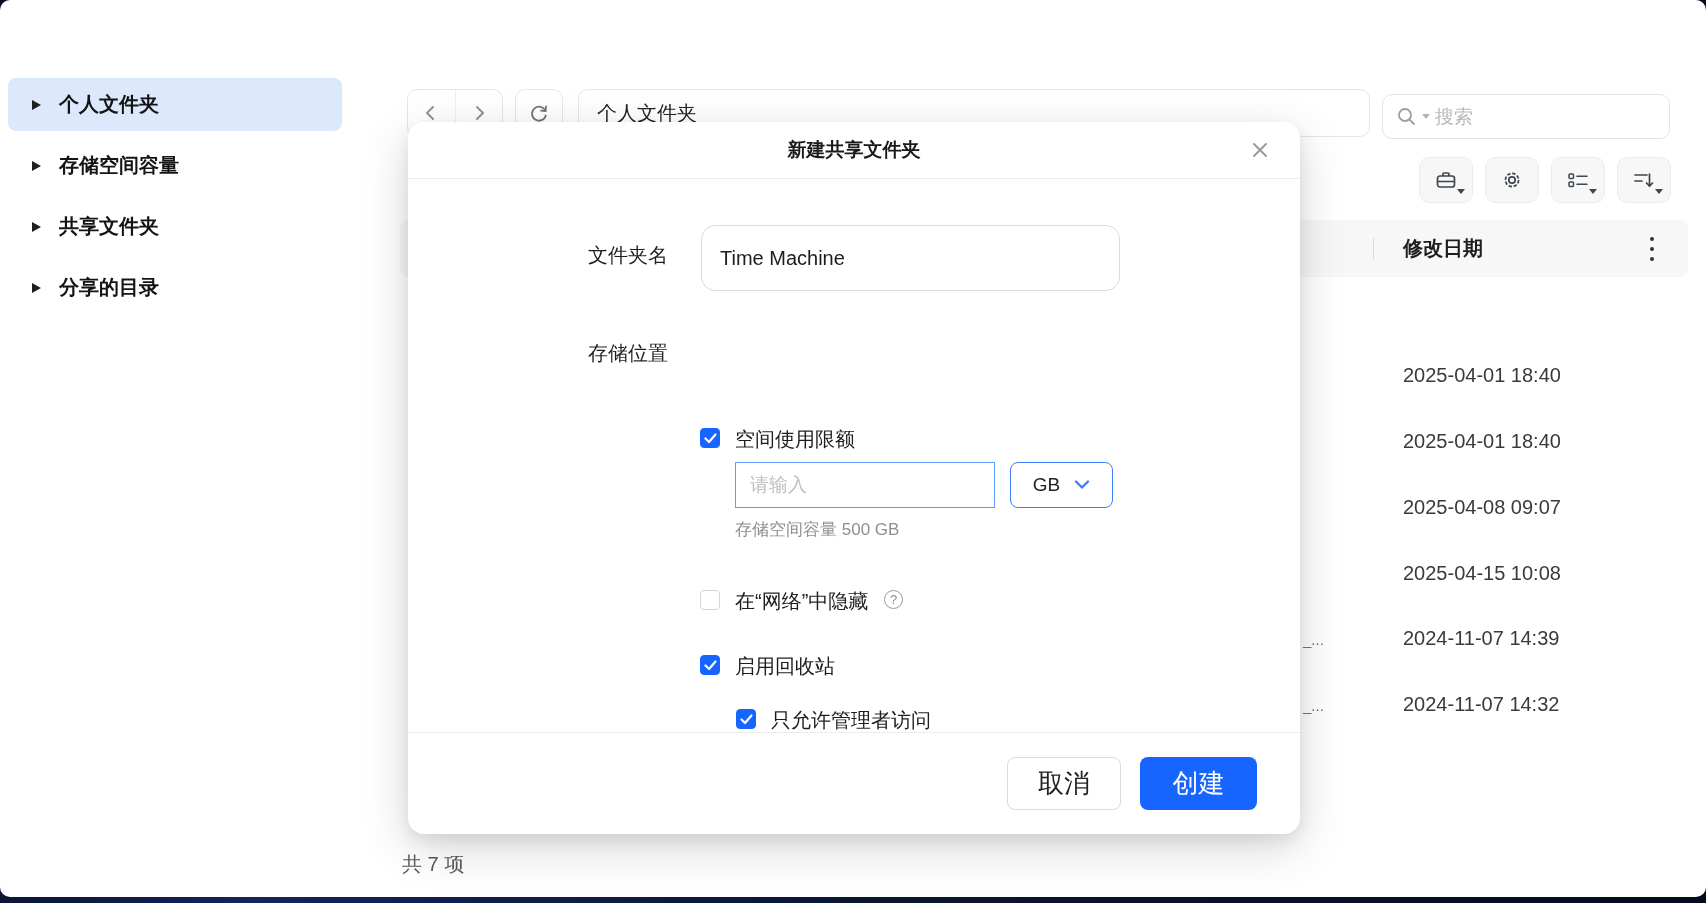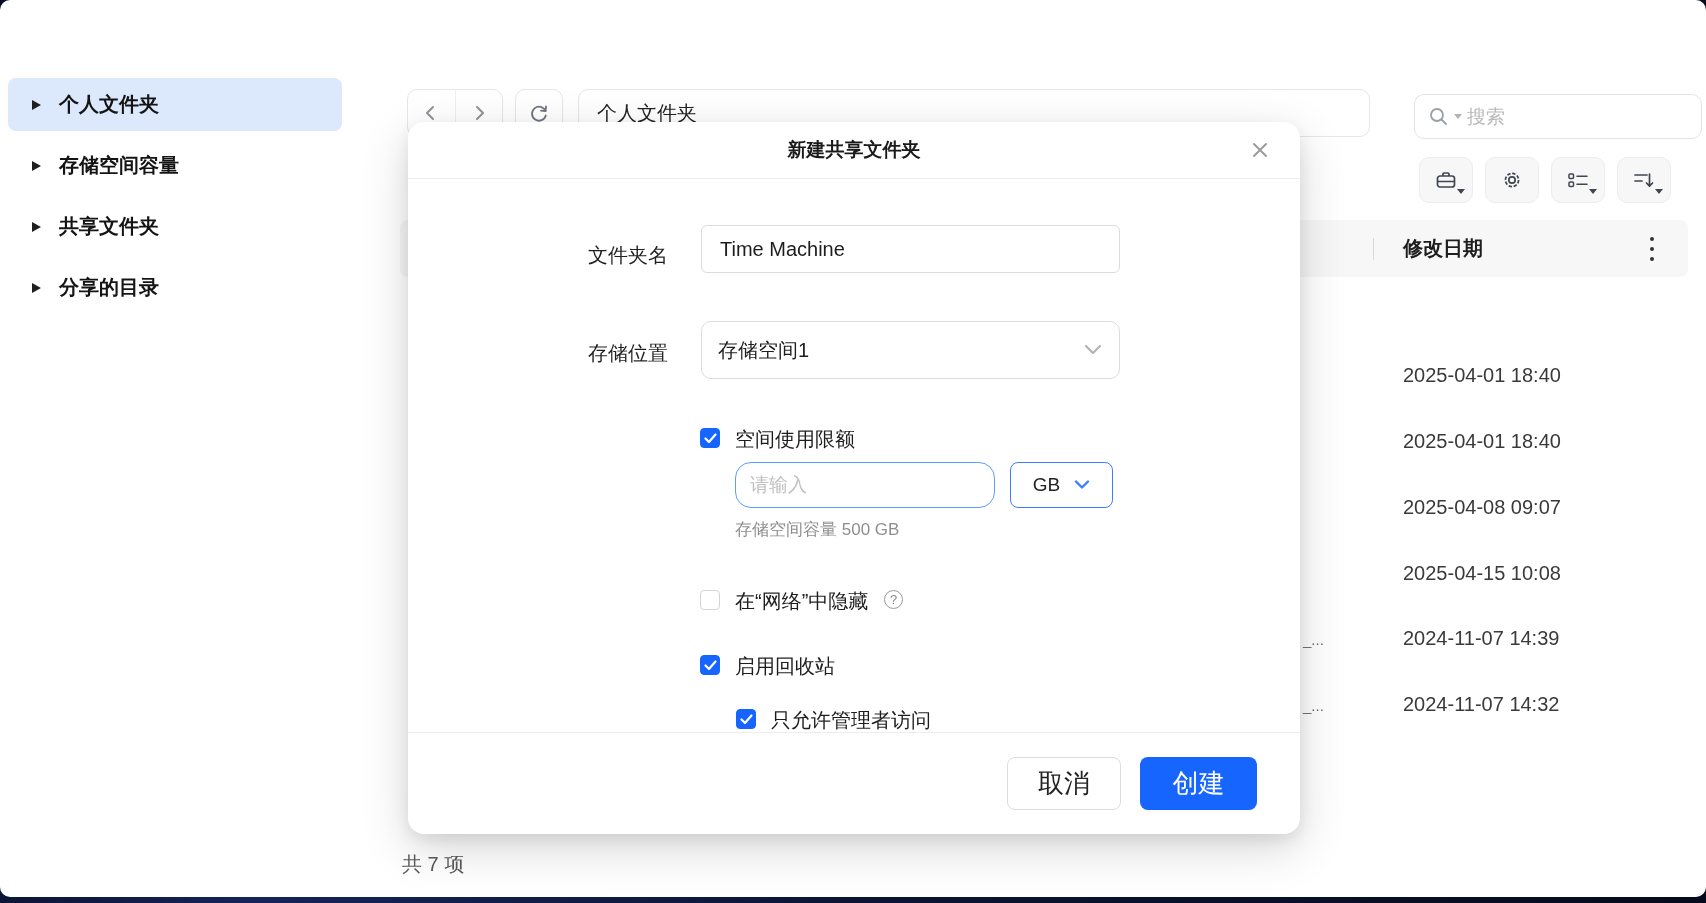--- a/index.html
+++ b/index.html
@@ -46,21 +46,21 @@
   .tool-sq { position:absolute; left:515px; top:89px; width:48px; height:48px;
     border:1px solid #e6e6e6; border-radius:10px; background:#fff;
     display:flex; align-items:center; justify-content:center; }
   .breadcrumb { position:absolute; left:578px; top:89px; width:792px; height:48px;
     border:1px solid #e6e6e6; border-radius:10px; background:#fff;
     display:flex; align-items:center; padding-left:18px; }
   .breadcrumb span { font-size:20px; color:#232323; }
   
   .searchbox { position:absolute; left:1382px; top:94px; width:288px; height:45px;
     border:1px solid #e3e3e3; border-radius:10px; background:#fff;
-    display:flex; align-items:center; padding-left:13px; gap:5px;margin-left:32px; }
+    display:flex; align-items:center; padding-left:13px; gap:5px; }
   .searchbox input { border:none; outline:none; font-size:19px; color:#333; width:180px;
     font-family:inherit; }
   .searchbox input::placeholder { color:#b9b9b9; }
   .mini-caret { width:0; height:0; border-top:5px solid #8f959d;
     border-left:4px solid transparent; border-right:4px solid transparent; }
   .actions { position:absolute; left:1419px; top:157px; display:flex; gap:12px; }
   .act-btn { width:54px; height:46px; background:#f7f7f8; border:1px solid #ececec;
     border-radius:10px; position:relative; display:flex; align-items:center; justify-content:center; }
   .act-btn .corner-caret { position:absolute; right:7px; bottom:8px; width:0; height:0;
     border-top:5px solid #3f4650; border-left:4px solid transparent; border-right:4px solid transparent; }
@@ -80,33 +80,33 @@
   
   .modal { position:absolute; left:408px; top:122px; width:892px; height:712px;
     background:#fff; border-radius:16px; z-index:10;
     box-shadow:0 6px 16px rgba(0,0,0,.08), 0 14px 48px rgba(0,0,0,.16); }
   .modal-header { position:absolute; left:0; top:0; width:100%; height:57px;
     display:flex; align-items:center; justify-content:center; border-bottom:1px solid #ededed;text-align:right; }
   .modal-title { font-size:19px; font-weight:bold; color:#1a1a1a; }
   .modal-close { position:absolute; right:26px; top:14px; width:28px; height:28px;
     display:flex; align-items:center; justify-content:center; cursor:pointer; }
   .m-label { position:absolute; font-size:20px; color:#1f1f1f; width:160px; text-align:right; }
-  .txt-input { position:absolute; height:48px; border:1px solid #dcdcdc; border-radius:6px;
+  .txt-input { position:absolute; height:66px; border:1px solid #dcdcdc; border-radius:14px;
     font-size:20px; color:#1d1d1d; padding:5px 18px; font-family:inherit; outline:none; background:#fff; }
   .select-box { position:absolute; height:58px; border:1px solid #dcdcdc; border-radius:10px;
     background:#fff; display:flex; align-items:center; padding:0 16px; }
   .select-box .sel-text { font-size:20px; color:#1d1d1d; flex:1; }
   .cb { position:absolute; width:20px; height:20px; border-radius:4px; border:1.5px solid #d4d4d4;
     background:#fff; display:flex; align-items:center; justify-content:center; cursor:pointer; }
   .cb svg { display:none; }
   .cb.checked { background:#1765ff; border-color:#1765ff; }
   .cb.checked svg { display:block; }
   .cb-label { position:absolute; font-size:20px; color:#1d1d1d; }
   .quota-input { position:absolute; left:327px; top:340px; width:260px; height:46px;
-    border:1px solid #5c9cff; border-radius:16px; font-size:19px; color:#333; padding:0 14px;
+    border:1px solid #5c9cff; border-radius:0; font-size:19px; color:#333; padding:0 14px;
     outline:none; font-family:inherit; }
   .quota-input::placeholder { color:#c0c0c0; }
   .unit-box { position:absolute; left:602px; top:340px; width:103px; height:46px;
     border:1px solid #3d7eff; border-radius:8px; display:flex; align-items:center;
     justify-content:center; gap:14px; background:#fff; cursor:pointer; }
   .unit-box .unit-text { font-size:19px; color:#222; }
   .hint { position:absolute; left:327px; top:396px; font-size:17px; color:#8e8e8e; }
   .help-icon { position:absolute; left:476px; top:468px; width:19px; height:19px; border-radius:50%;
     border:1.5px solid #9a9a9a; color:#8b8b8b; font-size:13px; display:flex;
     align-items:center; justify-content:center; }
@@ -248,26 +248,20 @@
         <svg width="20" height="20" viewBox="0 0 20 20">
             <path d="M4 4 L16 16 M16 4 L4 16" stroke="#9b9b9b" stroke-width="2" stroke-linecap="round" fill="none"></path>
           </svg>
       </div>
     </div>
 
     <div class="m-label" style="left:100px; top:120px;">文件夹名</div>
     <input class="txt-input" style="left: 293px; top: 103px; width: 419px;" value="Time Machine">
 
     <div class="m-label" style="left:100px; top:218px;">存储位置</div>
-    <div class="select-box" style="left:293px; top:199px; width:419px;">
-      <span class="sel-text">存储空间1</span>
-      <svg width="20" height="12" viewBox="0 0 20 12">
-          <path d="M3 2 L10 9 L17 2" stroke="#b3b3b3" stroke-width="2.2" fill="none" stroke-linecap="round" stroke-linejoin="round"></path>
-        </svg>
-    </div>
 
     <div class="cb checked" style="left:292px; top:306px;">
       <svg width="13" height="11" viewBox="0 0 13 11">
           <path d="M1.5 5.5 L5 9 L11.5 1.5" stroke="#fff" stroke-width="2.2" fill="none" stroke-linecap="round" stroke-linejoin="round"></path>
         </svg>
     </div>
     <div class="cb-label" style="left:327px; top:304px;">空间使用限额</div>
 
     <input class="quota-input" type="text" placeholder="请输入" style="">
     <div class="unit-box">

